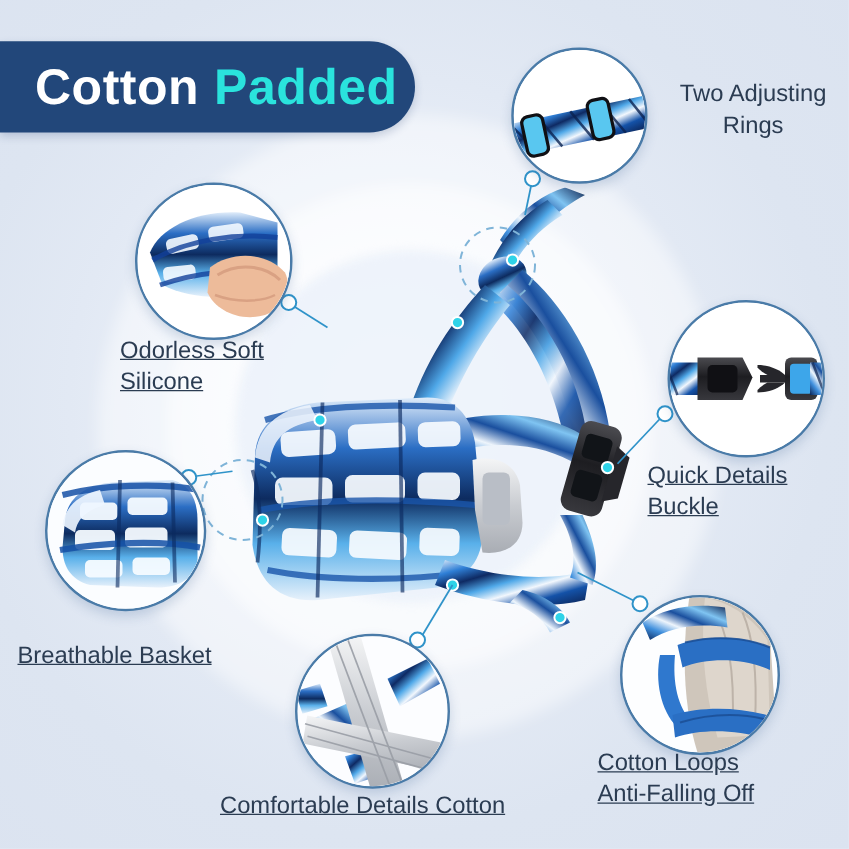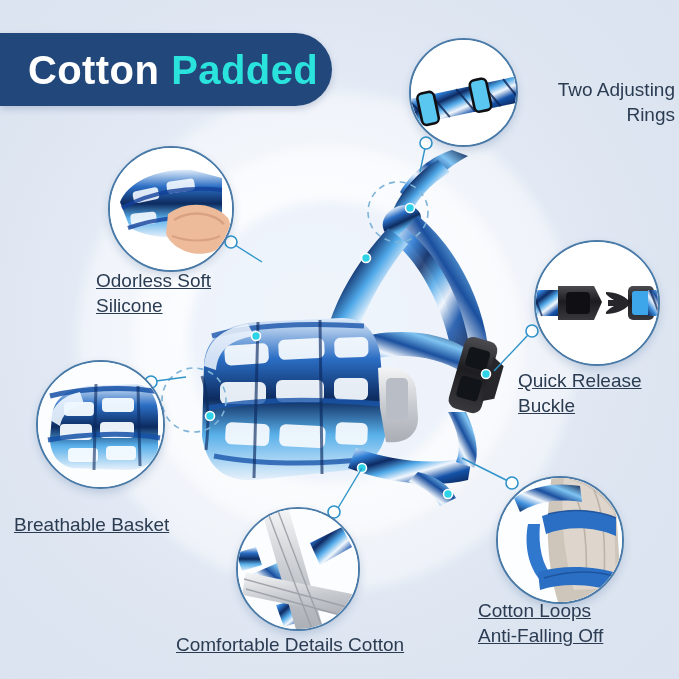--- a/index.html
+++ b/index.html
@@ -39,21 +39,21 @@
     position:absolute;border-radius:50%;background:#ffffff;
     border:2px solid #4a7ba8;overflow:hidden;
     box-shadow:0 4px 9px rgba(60,95,145,.22);
   }
   .bubble svg{display:block;width:100%;height:100%;}
   .clabel{
     position:absolute;color:#2b3c52;font-size:19px;line-height:25px;
     white-space:pre-line;
   }
   .clabel.center{text-align:left;text-decoration:underline;}
-  .clabel.left{text-align:right;margin-top:14px;}
+  .clabel.left{text-align:center;}
 
   #links{position:absolute;left:0;top:0;width:679px;height:679px;pointer-events:none;}
 </style>
 </head>
 <body>
 
 <div id="stage">
 
   <div class="glow-ring ring1"></div>
   <div class="glow-ring ring2"></div>
@@ -267,21 +267,21 @@
           <rect x="92" y="44" width="26" height="34" rx="5" fill="url(#blk)"></rect>
           <rect x="96" y="49" width="18" height="24" rx="3" fill="#3da6ea"></rect>
         </g>
         <rect x="112" y="48" width="20" height="26" fill="url(#camo2)"></rect>
         <g stroke="#0b2250" stroke-width="2" fill="none" opacity=".7">
           <path d="M-4 48 L6 74"></path>
             <path d="M114 48 L124 74"></path>
         </g>
       </svg>
     </div>
-    <div class="clabel center" style="left:518px;top:368px;width:155px;">Quick Release
+    <div class="clabel center" style="left:518px;top:368px;width:155px;">Quick Details
 Buckle</div>
   </div>
 
   <div class="callout">
     <div class="bubble" style="left:36px;top:360px;width:125px;height:125px;">
       <svg viewBox="0 0 125 125">
         <rect width="125" height="125" fill="#fbfdff"></rect>
         <path d="M14 54 C16 36 30 26 52 24 L100 22 C114 26 120 38 120 54
                  L120 86 C118 100 106 108 88 108 L34 106 C18 102 12 90 12 76 Z" fill="url(#camo3)"></path>
         <g fill="#f6fbff" opacity=".95">

